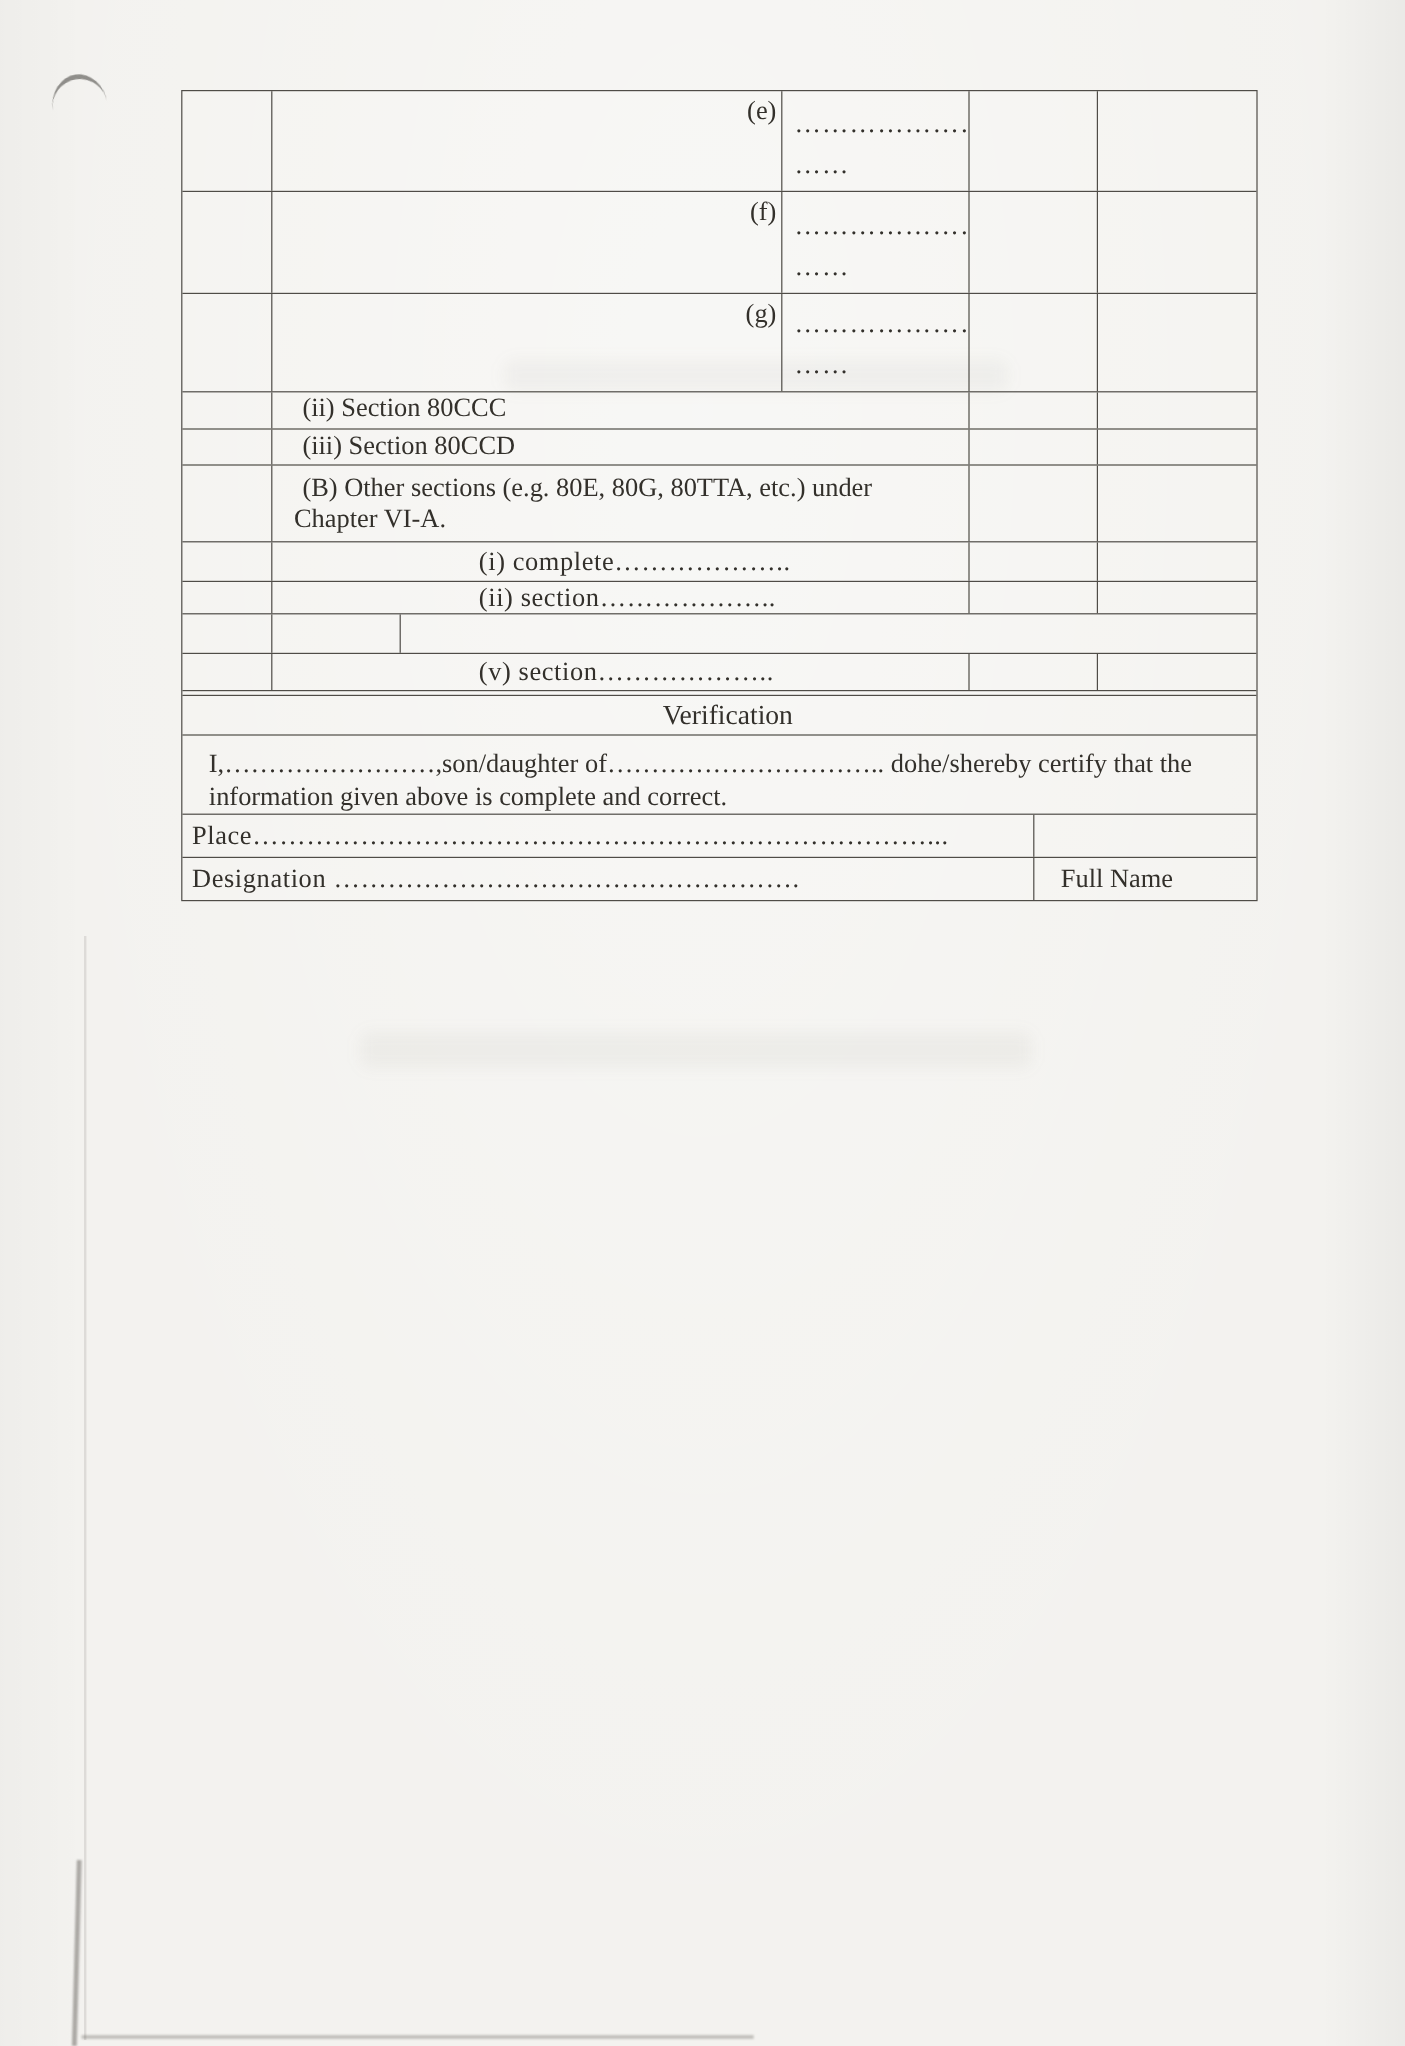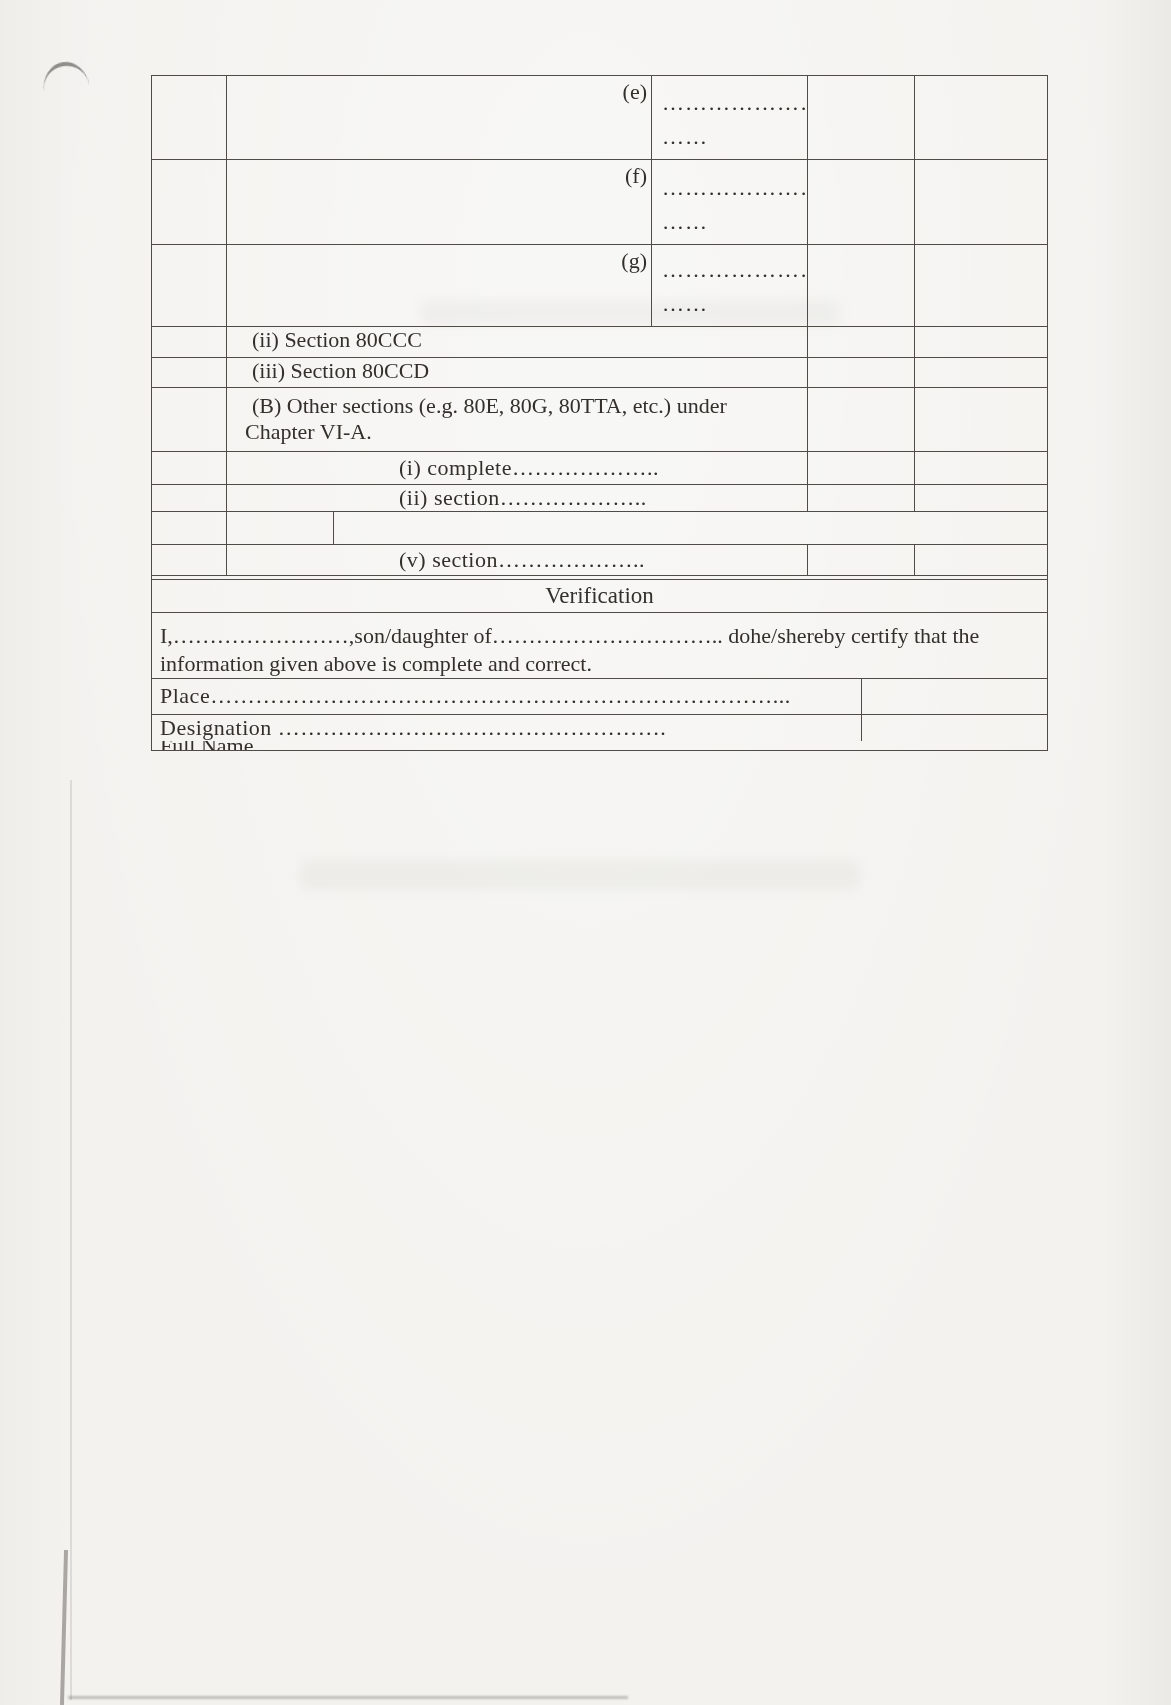--- a/index.html
+++ b/index.html
@@ -46,32 +46,32 @@
   }
 
   
   .ftable{
     position:absolute;left:151px;top:75px;width:895px;
     border:1px solid var(--line);
     background:rgba(255,255,255,0.10);
     font-size:22px;line-height:1.2;
   }
   .row{display:flex;border-bottom:1px solid var(--line);}
-  .row.last{border-bottom:none;flex-direction:column;}
+  .row.last{border-bottom:none;}
   .row.dbl{margin-top:3px;margin-bottom:3px;border-top:1px solid var(--line);}
   .c{box-sizing:border-box;border-right:1px solid var(--line);overflow:hidden;display:flex;}
   .c.end{border-right:none;}
   .w-c1{width:75px;}
   .w-c2{width:425px;}
   .w-c3{width:156px;}
   .w-c4{width:107px;}
   .w-c5{flex:1;}
   .w-merge{width:581px;}
   .w-left{width:710px;}
-  .w-right{flex:1;}
+  .w-right{flex:1;margin-left:14px;}
 
   .label-cell{justify-content:flex-end;align-items:flex-start;padding:3px 4px 0 0;}
   .dots-cell{flex-direction:column;justify-content:flex-end;align-items:flex-start;
              padding:0 0 9px 10px;gap:7px;letter-spacing:1px;}
   .sec-cell{align-items:flex-start;padding-left:25px;}
   .b-cell{align-items:flex-start;padding:5px 40px 0 18px;}
   .b-cell span{text-indent:7px;display:block;}
   .sub-cell{align-items:center;padding-left:172px;letter-spacing:0.5px;}
   .verif-cell{align-items:center;justify-content:center;font-size:23px;}
   .para-cell{align-items:flex-end;padding:5px 10px 0 8px;line-height:1.28;}

